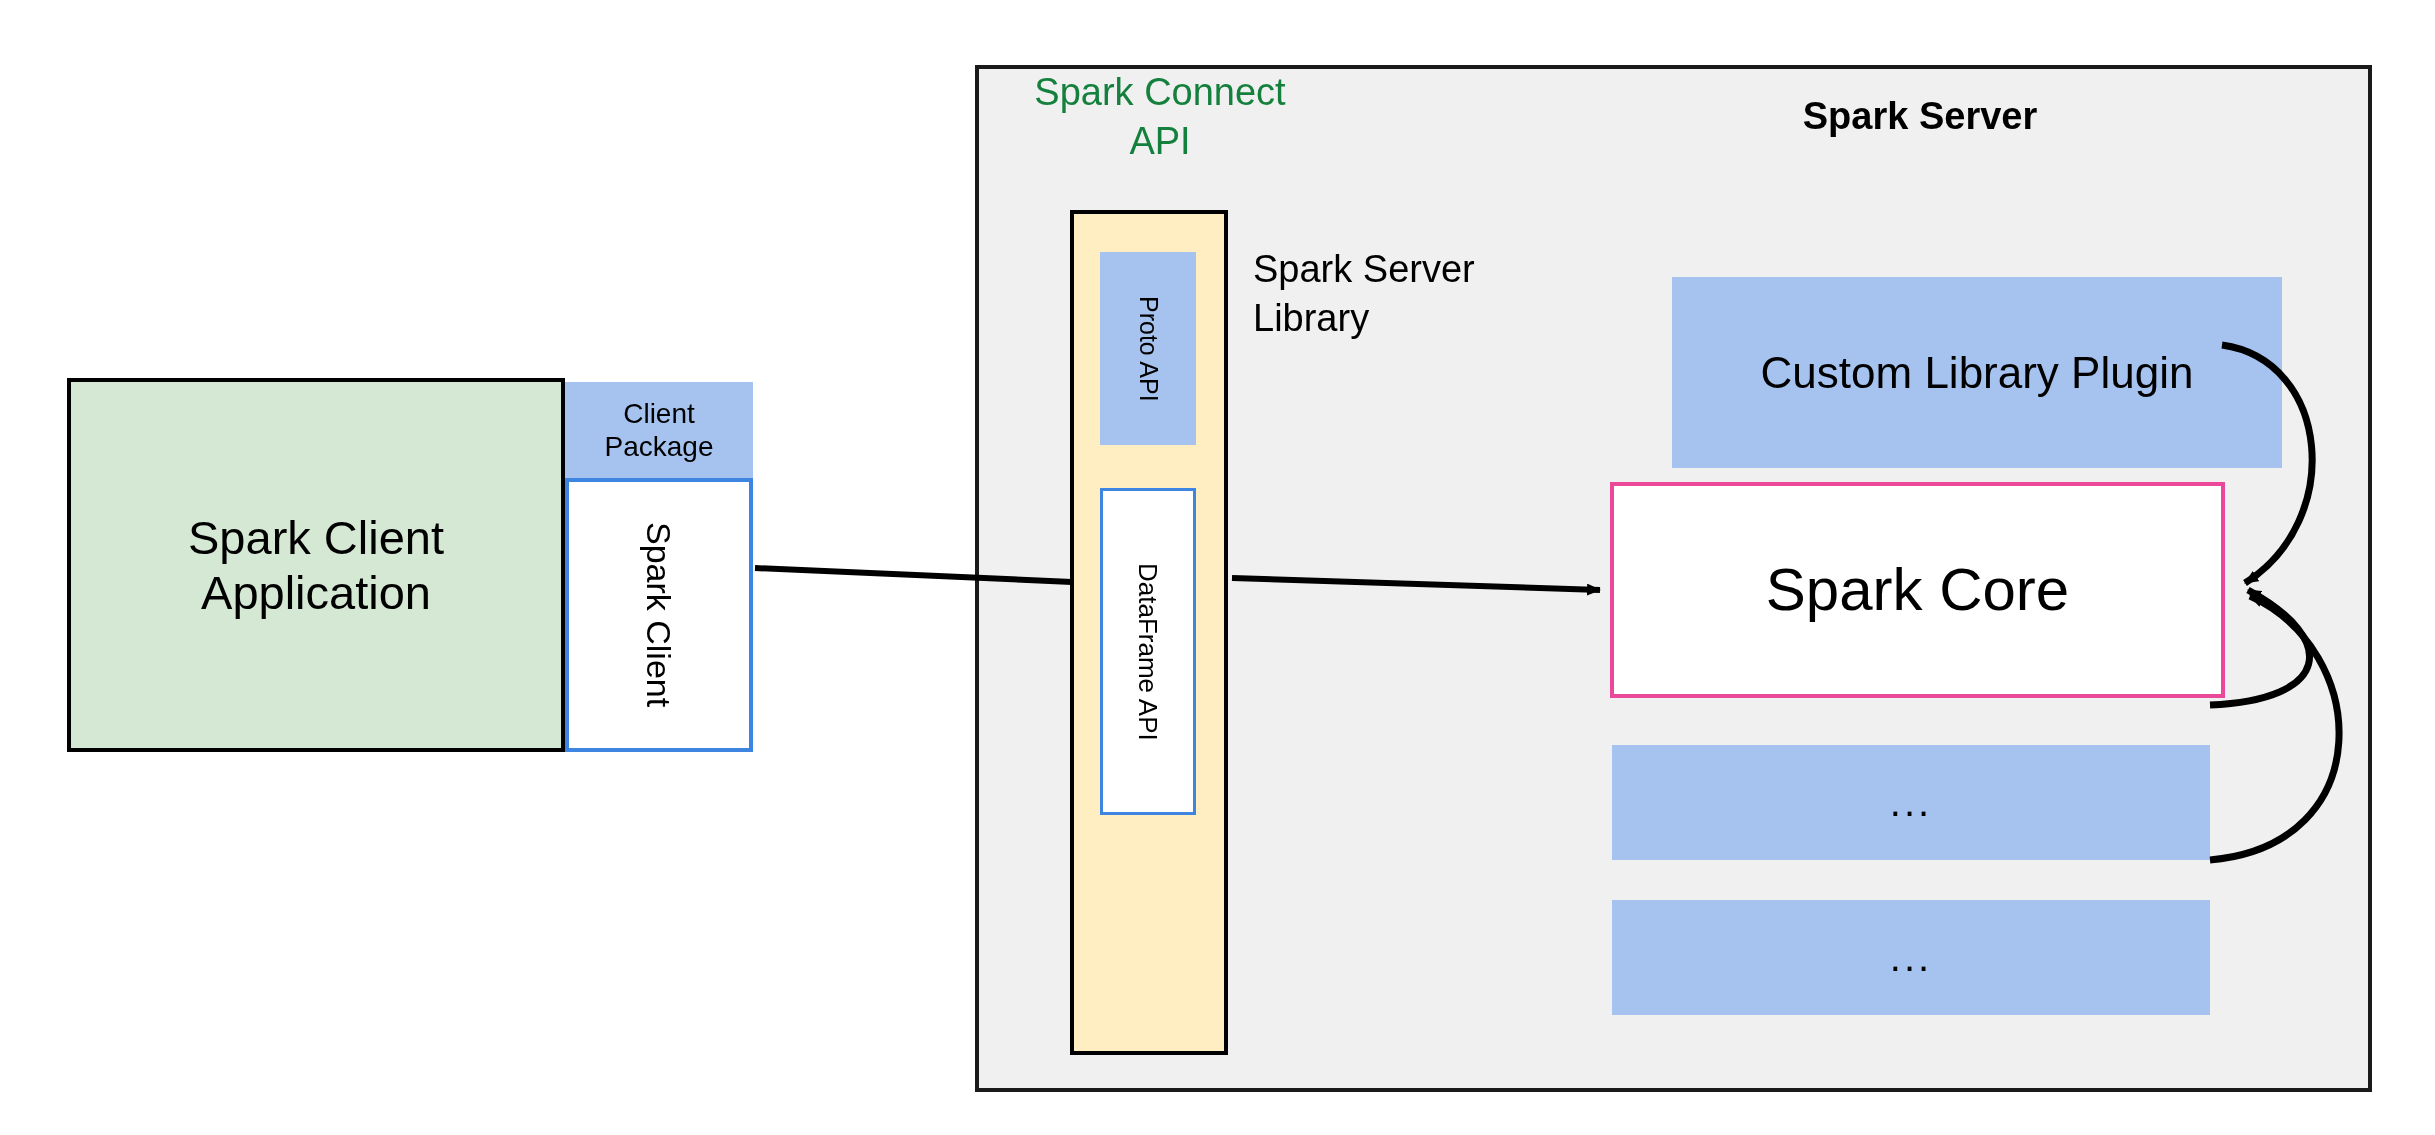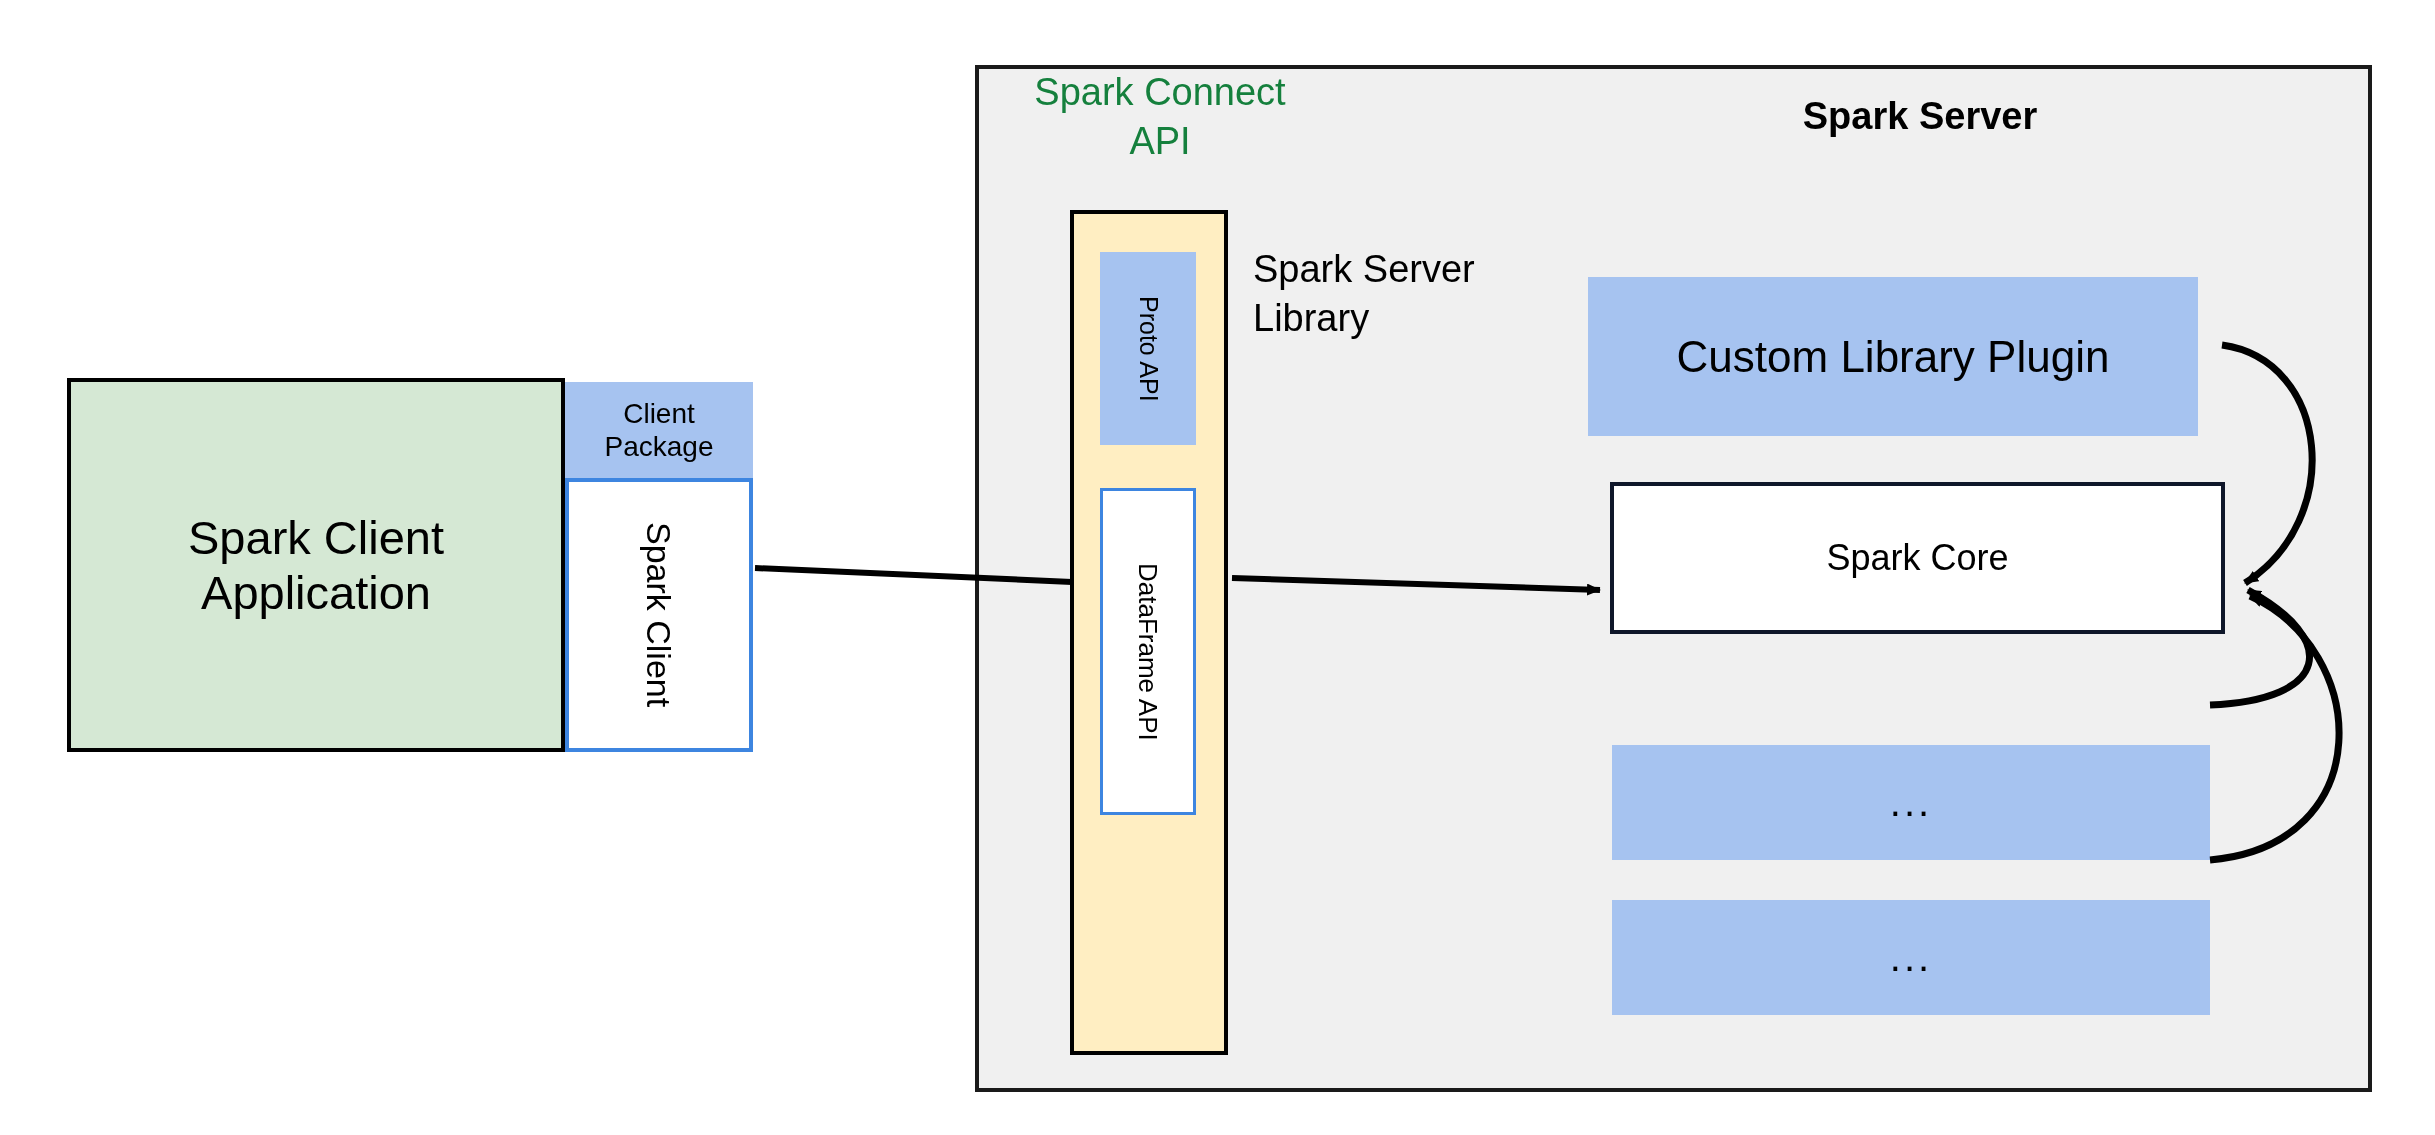--- a/index.html
+++ b/index.html
@@ -102,30 +102,30 @@
   #proto-api .vtext { font-size: 25px; }
   #dataframe-api {
     left: 1100px; top: 488px; width: 96px; height: 327px;
     background: #ffffff;
     border: 3px solid #3d85e0;
   }
   #dataframe-api .vtext { font-size: 26px; }
 
   
   #custom-library-plugin {
-    left: 1588px; top: 277px; width: 610px; height: 159px;
+    left: 1672px; top: 277px; width: 610px; height: 191px;
     background: #a6c3f0;
     border: none;
     font-size: 44px;
   }
   #spark-core {
-    left: 1610px; top: 482px; width: 615px; height: 152px;
-    background: #ffffff;
-    border: 4px solid #0f172a;
-    font-size: 36px;
+    left: 1610px; top: 482px; width: 615px; height: 216px;
+    background: #ffffff;
+    border: 4px solid #ec4899;
+    font-size: 60px;
   }
   #ellipsis-box-1 {
     left: 1612px; top: 745px; width: 598px; height: 115px;
     background: #a6c3f0;
     border: none;
     font-size: 40px;
     letter-spacing: 3px;
   }
   #ellipsis-box-2 {
     left: 1612px; top: 900px; width: 598px; height: 115px;

